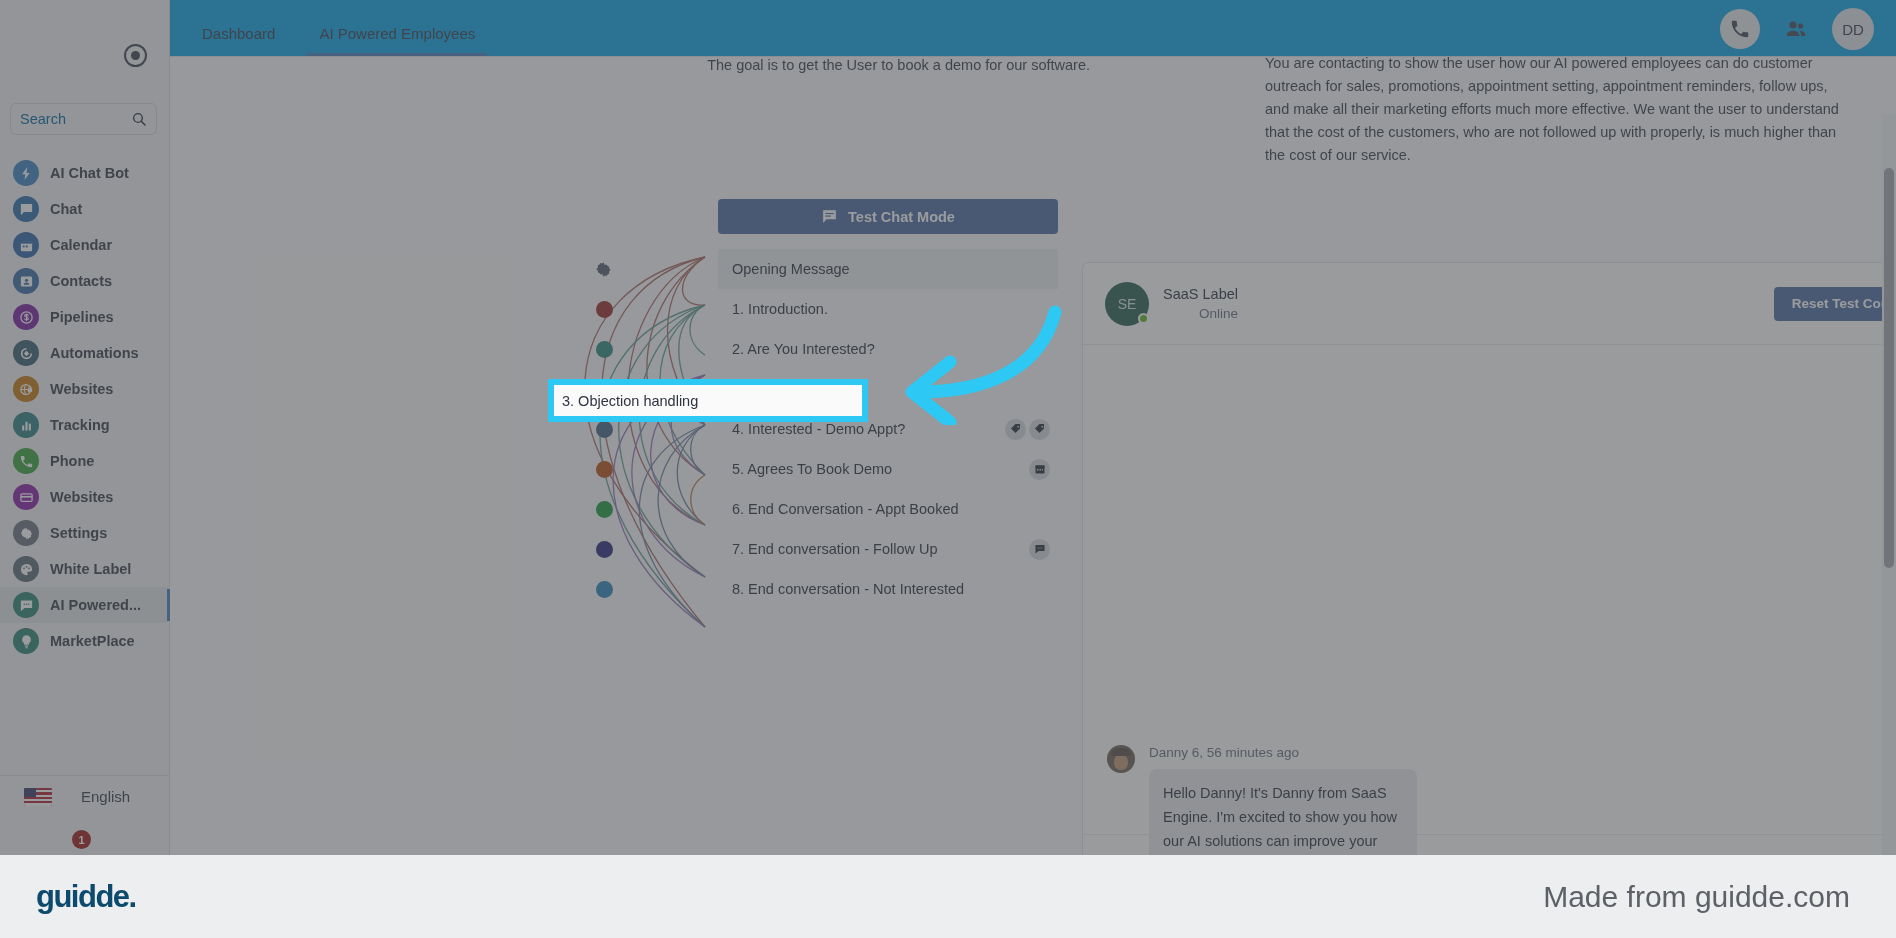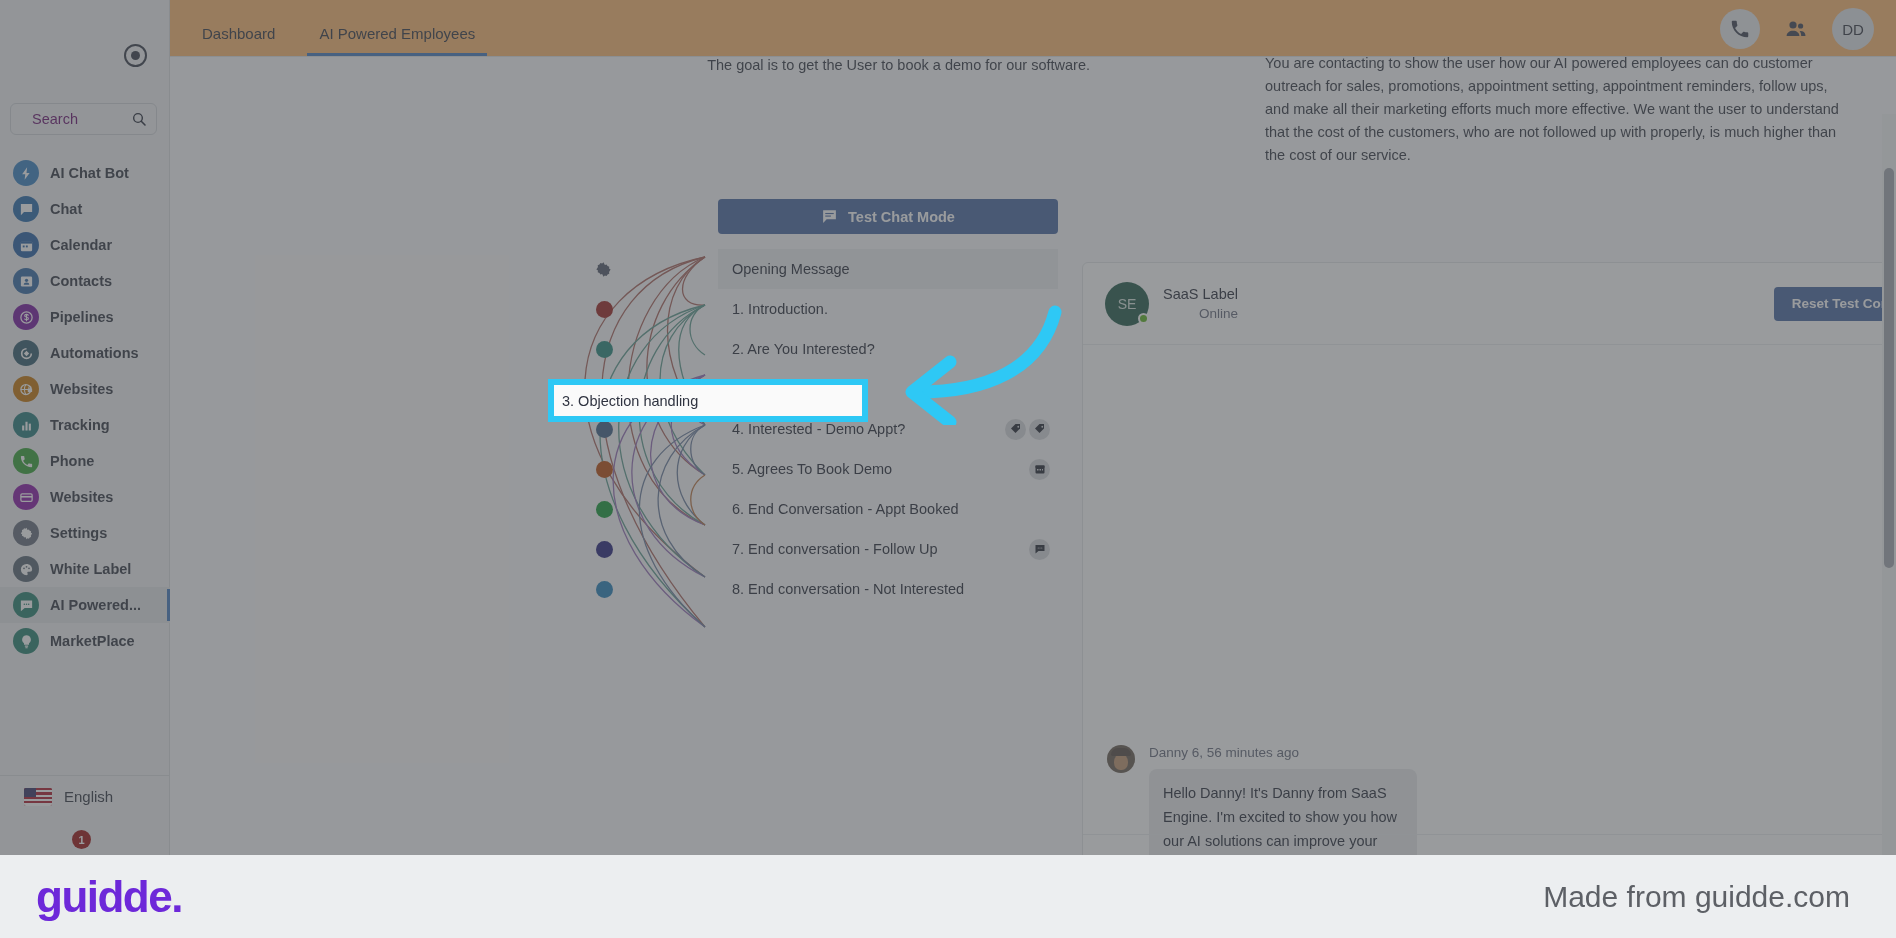--- a/index.html
+++ b/index.html
@@ -40,21 +40,21 @@
   }
   #sb-logo i { width: 9px; height: 9px; border-radius: 50%; background: #3f4450; display: block; }
 
   #sb-search {
     position: absolute; left: 10px; top: 103px;
     width: 147px; height: 32px;
     border: 1px solid #d2d5da; border-radius: 6px;
     background: #f1f2f4;
     display: flex; align-items: center; padding: 0 9px;
   }
-  #sb-search .ph { font-size: 14.5px; color: #701a75; flex: 1; margin-left: 12px; }
+  #sb-search .ph { font-size: 14.5px; color: #0369a1; flex: 1; }
   .mag { width: 16px; height: 16px; }
 
   .sb-list { position: absolute; left: 0; top: 155px; width: 170px; }
   .sb-item {
     position: relative;
     height: 36px; display: flex; align-items: center;
     padding-left: 13px; gap: 11px;
     cursor: pointer;
   }
   .sb-item.active { background: #e4e6e9; }
@@ -67,42 +67,42 @@
     display: flex; align-items: center; justify-content: center;
     flex: 0 0 26px;
   }
   .sb-ico svg { display:block; }
   .sb-label { font-size: 14.5px; color: #3b3f4a; white-space: nowrap; font-weight: bold; }
 
   #sb-lang {
     position: absolute; left: 0; bottom: 38px;
     width: 170px; height: 42px;
     border-top: 1px solid #dcdee1;
-    display: flex; align-items: center; gap: 12px; padding-left: 24px;
+    display: flex; align-items: center; gap: 29px; padding-left: 24px;
   }
   #sb-lang .flag {
     width: 28px; height: 18px; border-radius: 2px; overflow: hidden;
     position: relative; background: #b22234;
   }
   #sb-lang .flag .stripes { position:absolute; inset:0;
     background: repeating-linear-gradient(#b22234 0 2.2px, #fff 2.2px 4.4px); }
   #sb-lang .flag .canton { position:absolute; left:0; top:0; width:12px; height:9.5px; background:#3c3b6e; }
   #sb-lang .lbl { font-size: 15px; color: #3b3f4a; }
   #sb-badge {
     position: absolute; left: 72px; bottom: 6px;
     width: 19px; height: 19px; border-radius: 50%;
     background: #a01c1c; color: #fff; font-size: 11px;
     display:flex; align-items:center; justify-content:center; font-weight:700;
   }
 
   
   #topbar {
     position: absolute; left: 170px; top: 0;
     width: 1726px; height: 57px;
-    background: #fdba74;
+    background: #0ea5e9;
     border-bottom: 1px solid #e2e4e7;
     z-index: 20;
     display: flex; align-items: flex-end;
   }
   .tab {
     position: relative;
     padding: 0 12px 14px 12px; margin-left: 20px;
     font-size: 15px; color: #3b3f4a; cursor: pointer;
   }
   .tab.active::after {
@@ -254,21 +254,21 @@
 
   
   #footer {
     position: absolute; left: 0; top: 855px;
     width: 1896px; height: 83px;
     background: #eceef0;
     display: flex; align-items: center;
   }
   #guidde-logo {
     margin-left: 36px;
-    font-size: 44px; font-weight: 700; color: #6d28d9;
+    font-size: 31px; font-weight: 700; color: #0c4a6e;
     letter-spacing: -1.5px;
   }
   #made-with {
     margin-left: auto; margin-right: 46px;
     font-size: 30px; color: #5d6066;
   }
 </style>
 </head>
 <body>
 

